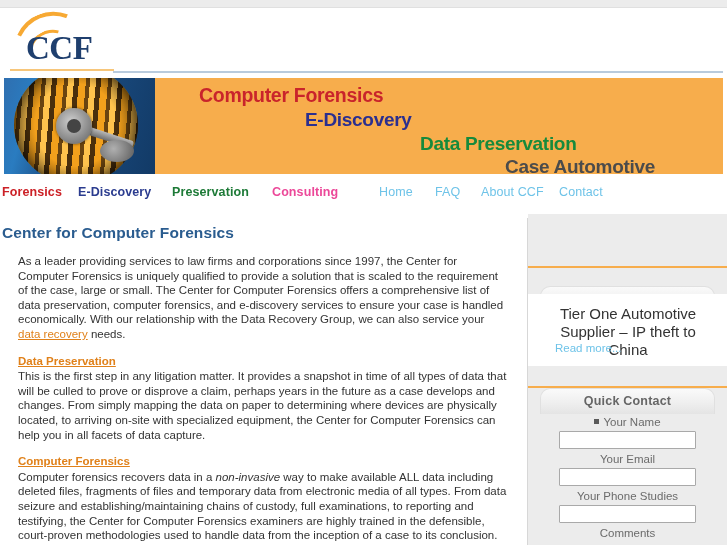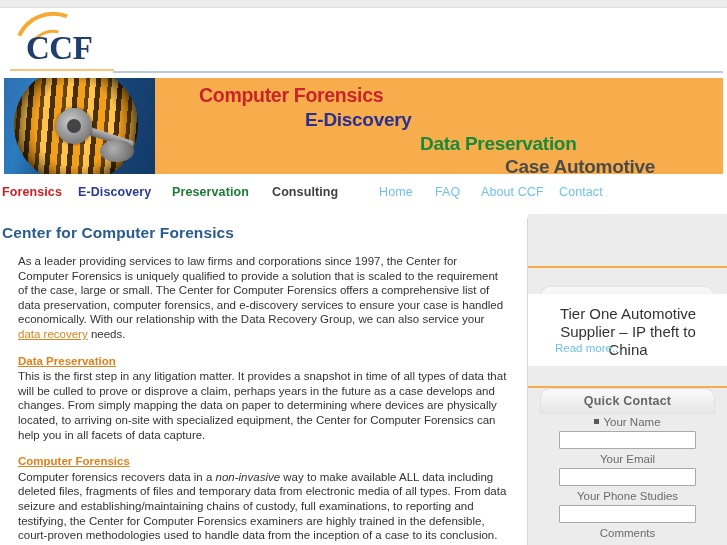--- a/index.html
+++ b/index.html
@@ -165,21 +165,21 @@
     top: 7px;
     font-size: 12.5px;
     font-weight: 700;
     text-decoration: none;
     white-space: nowrap;
     letter-spacing: 0.1px;
   }
   .n1 { left: 2px;   color: #cc2127; }
   .n2 { left: 78px;  color: #2b3c8f; }
   .n3 { left: 172px; color: #1d7a37; }
-  .n4 { left: 272px; color: #404040; }
+  .n4 { left: 272px; color: #ec4899; }
   .nav a.light {
     font-weight: 400;
     color: #6ec3e8;
     font-size: 12.5px;
   }
   .n5 { left: 379px; }
   .n6 { left: 435px; }
   .n7 { left: 481px; }
   .n8 { left: 559px; }
 

